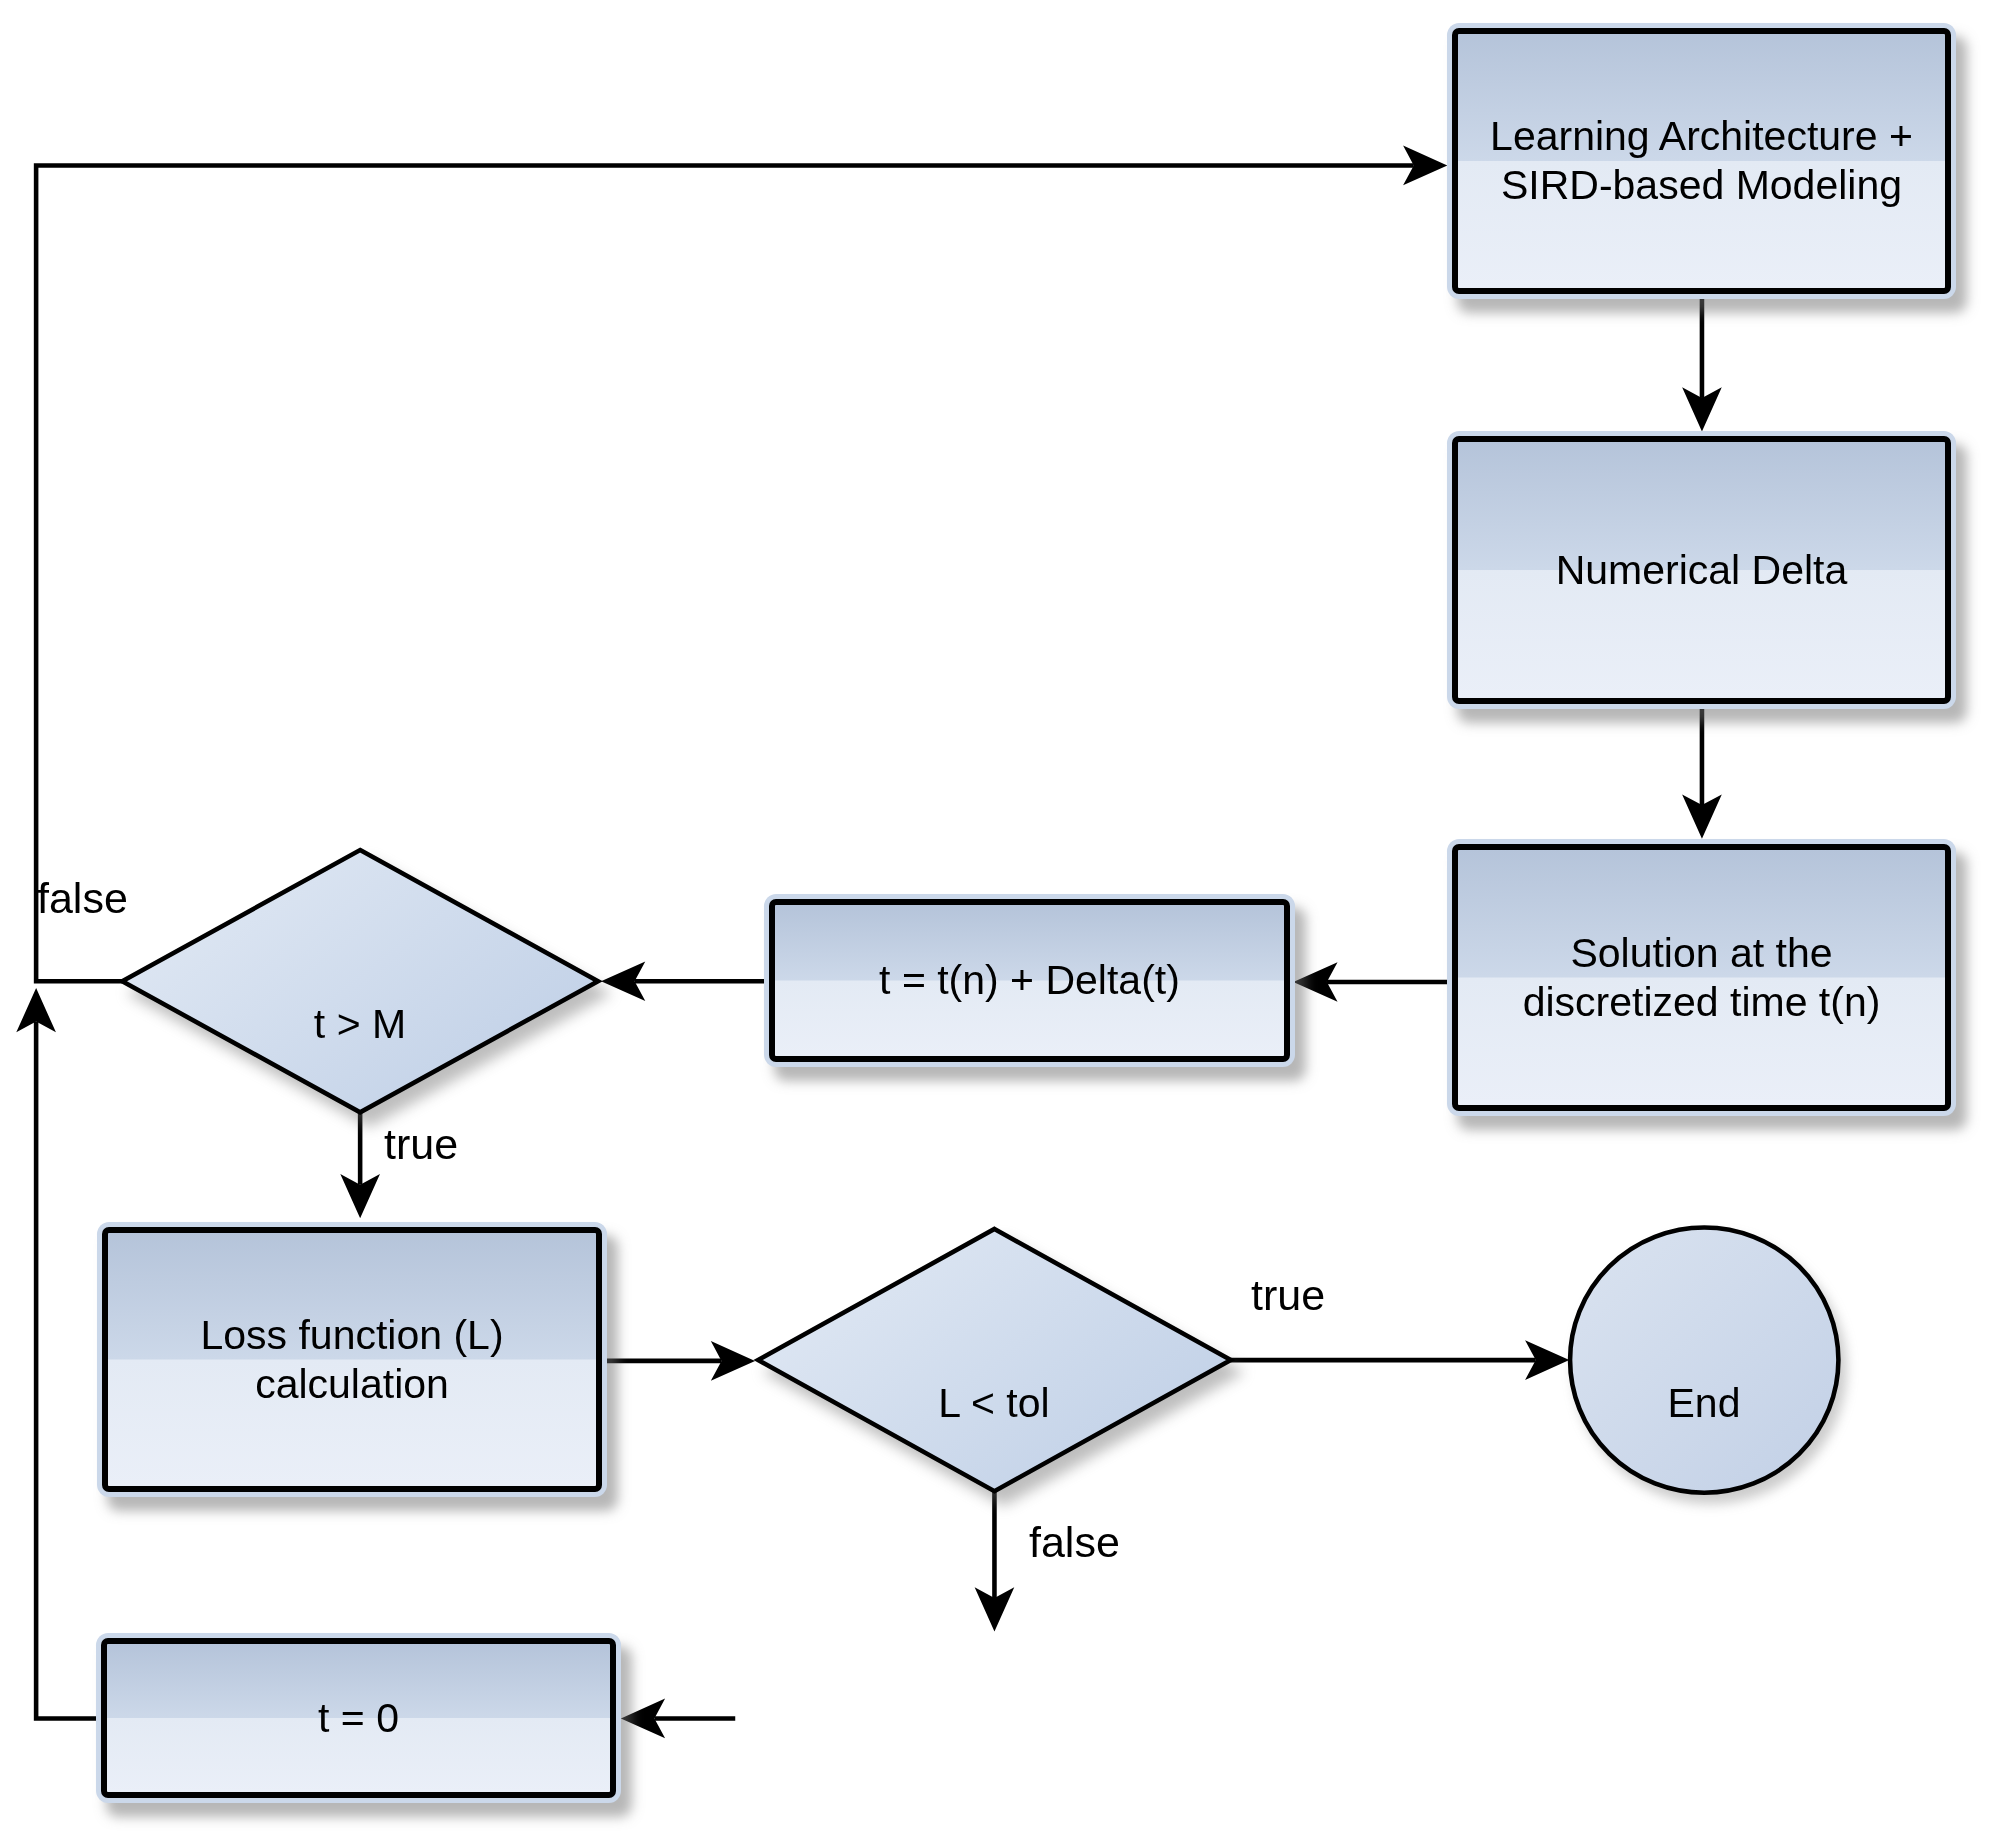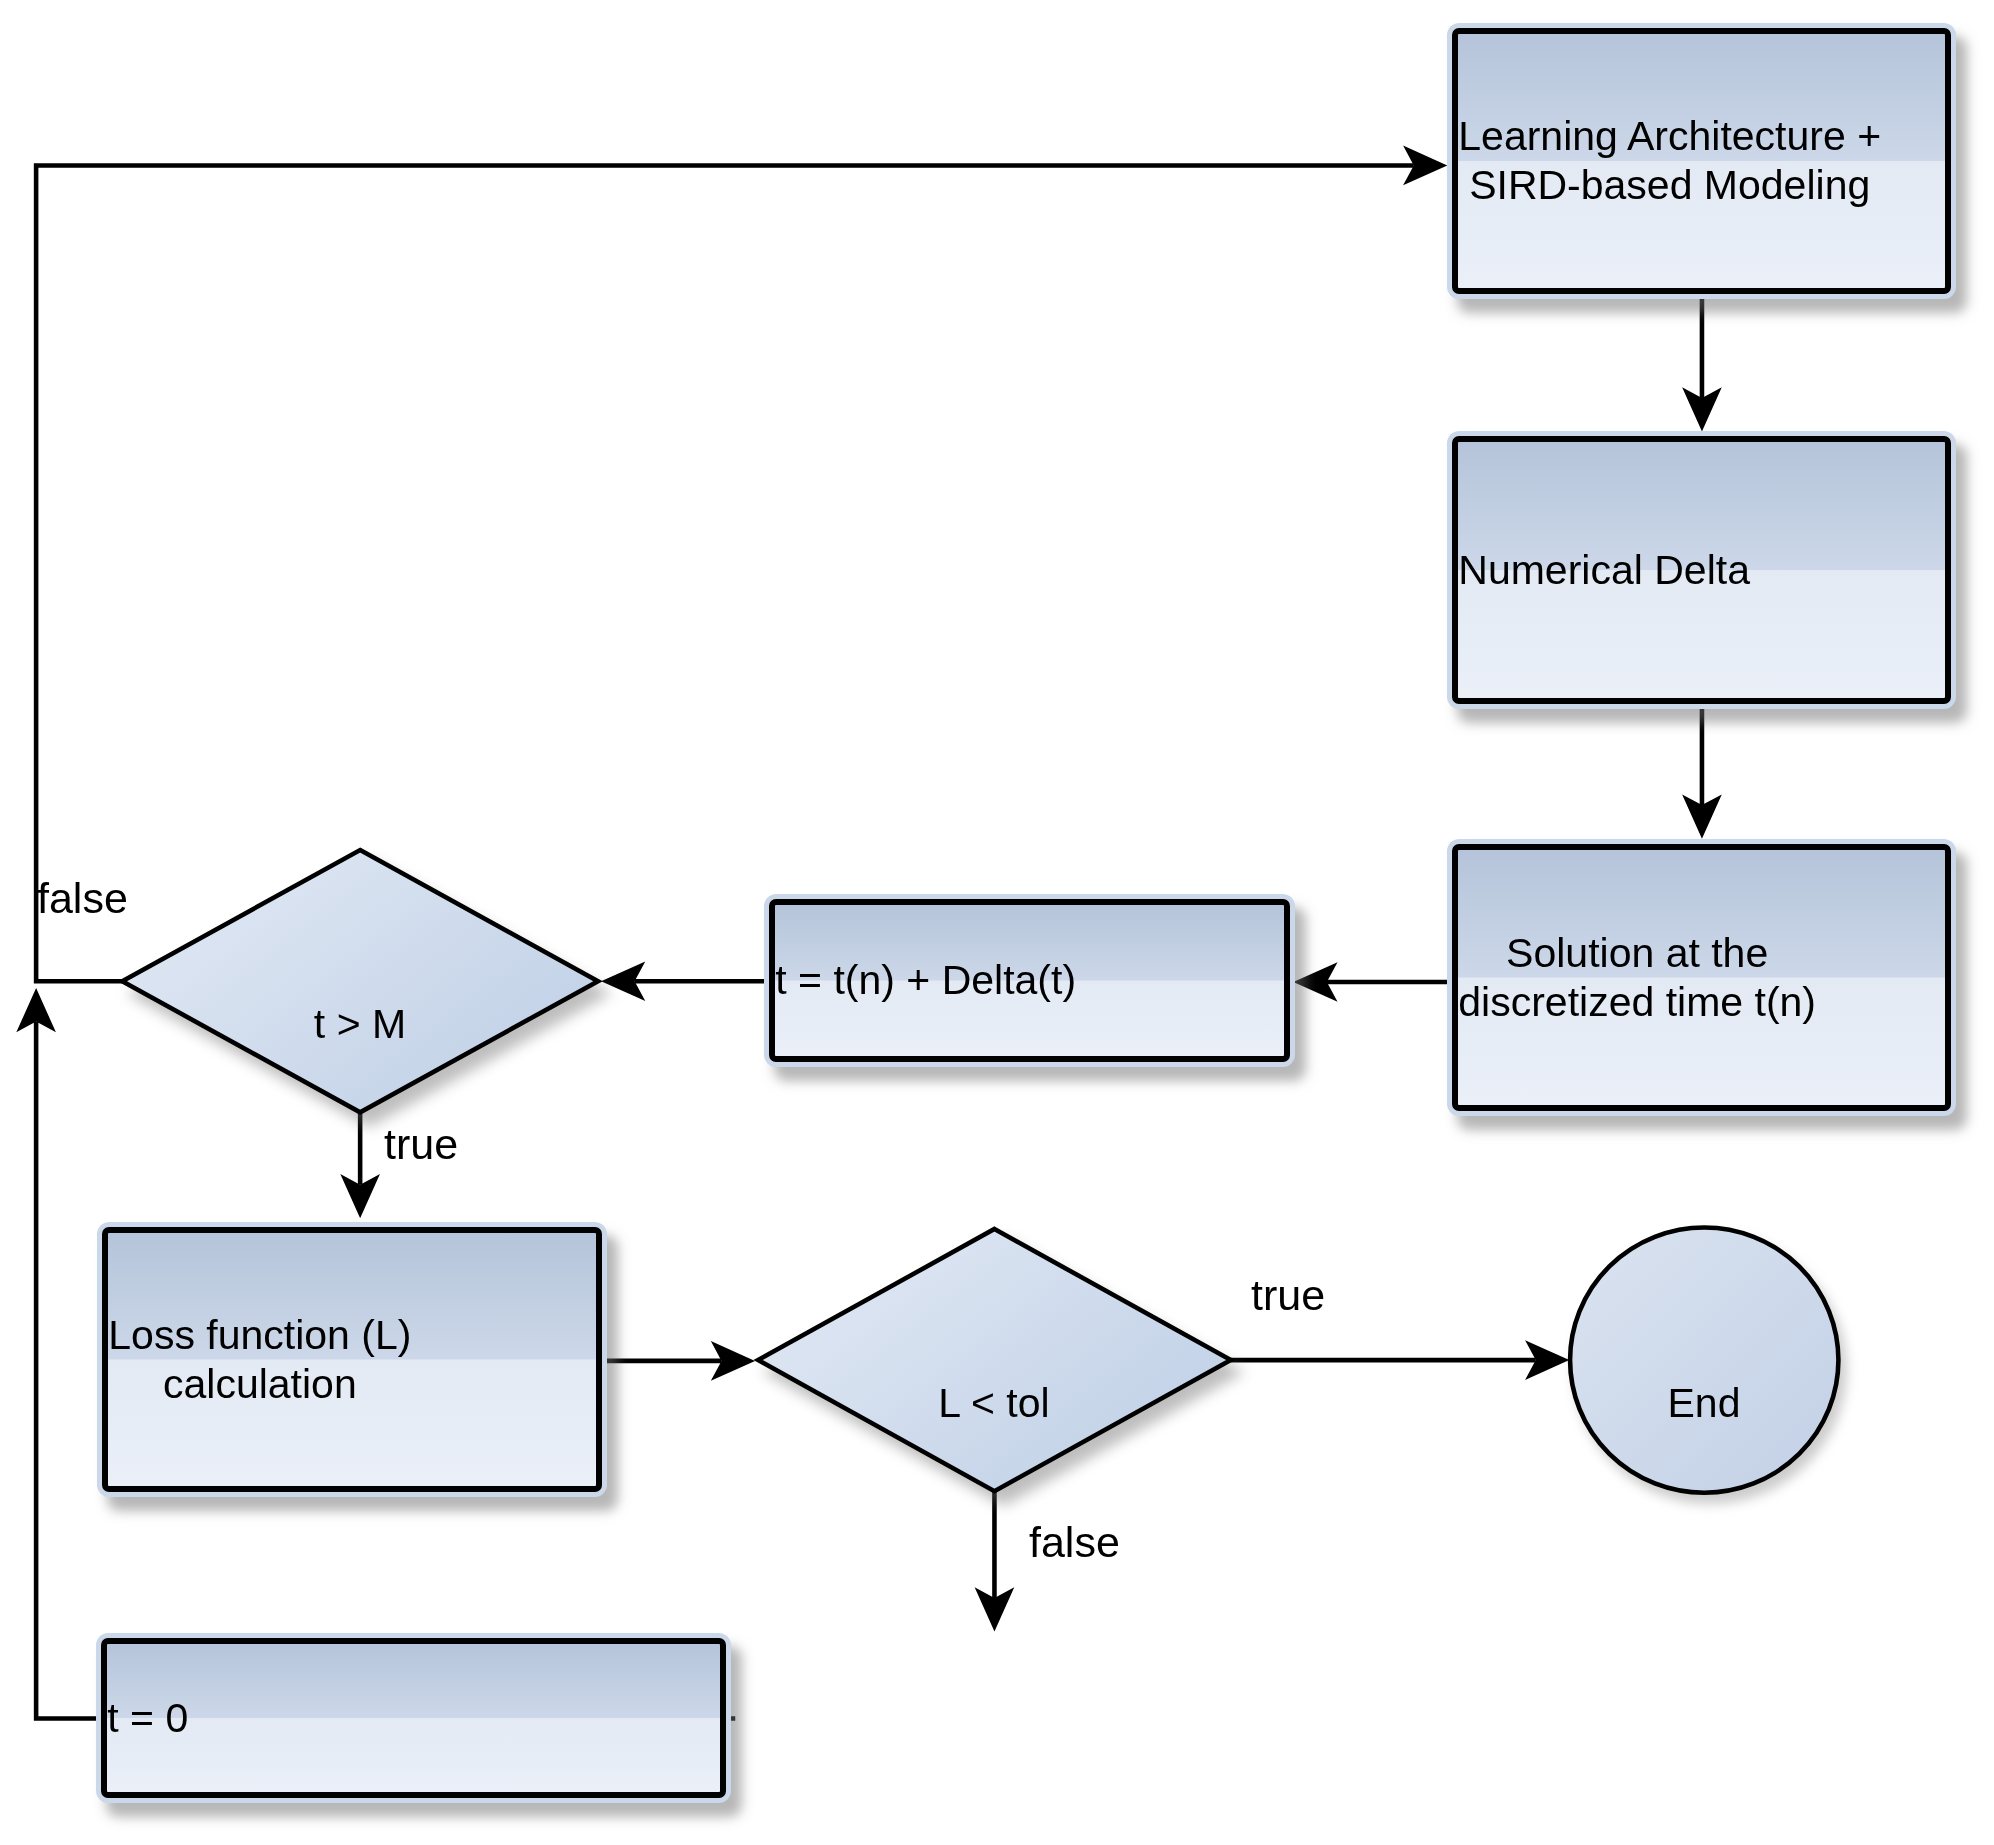--- a/index.html
+++ b/index.html
@@ -23,21 +23,21 @@
     border-radius:12.2px;
     padding:5.3px;
     box-shadow:10.7px 13.7px 12.2px rgba(112,112,112,0.5);
   }
   .node .inner{
     box-sizing:border-box;
     width:100%;height:100%;
     border:6.1px solid #000;
     border-radius:6.9px;
     background:linear-gradient(180deg,#b5c4da 0%,#ccd8e9 49.8%,#e3eaf4 50.2%,#eaeff8 100%);
-    display:flex;align-items:center;
+    display:flex;align-items:center;justify-content:center;
   }
   .node .label{
     white-space:pre-line;
     text-align:center;
     font-size:41px;
     line-height:1.19;
   }
   .shape-label{
     position:absolute;
     width:244px;height:52px;
@@ -156,21 +156,21 @@
     </div>
   </div>
 
   <div class="node" style="left:764px;top:894px;width:531px;height:173px;">
     <div class="inner">
       <div class="label">t = t(n) + Delta(t)</div>
     </div>
   </div>
 
 
-  <div class="node" style="left:96px;top:1633px;width:635px;height:170px;">
+  <div class="node" style="left:96px;top:1633px;width:525px;height:170px;">
     <div class="inner">
       <div class="label">t = 0</div>
     </div>
   </div>
 
   <div class="shape-label" style="left:238px;top:956px;">t &gt; M</div>
   <div class="shape-label" style="left:872px;top:1335px;">L &lt; tol</div>
   <div class="shape-label" style="left:1582px;top:1335px;text-align:center;">End</div>
 
   <div class="edge-label" style="left:37px;top:875px;">false</div>

